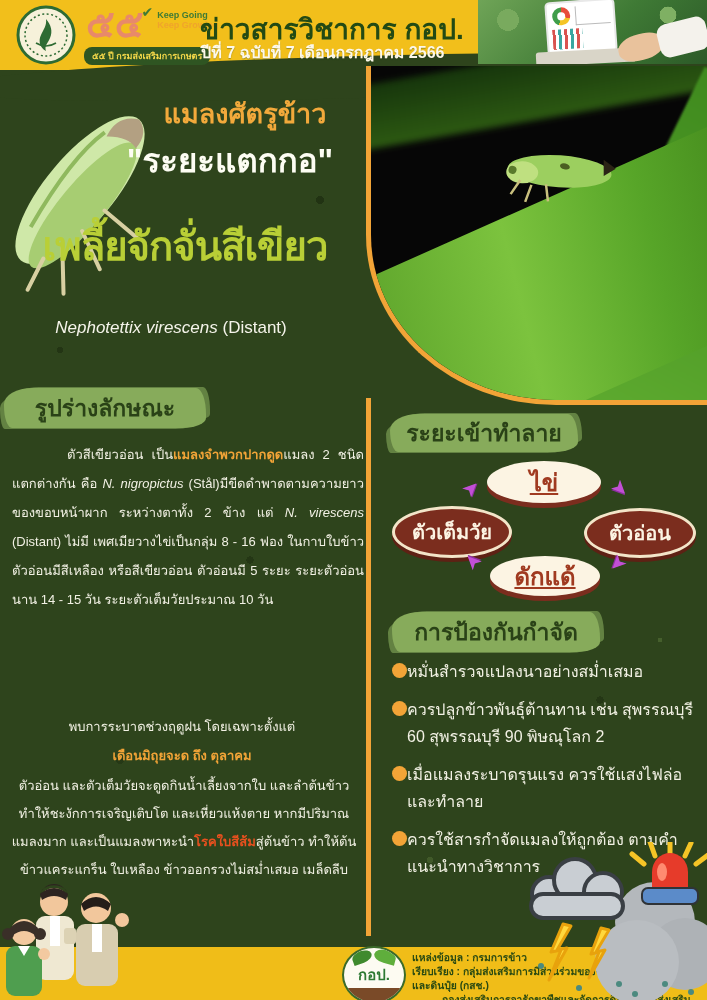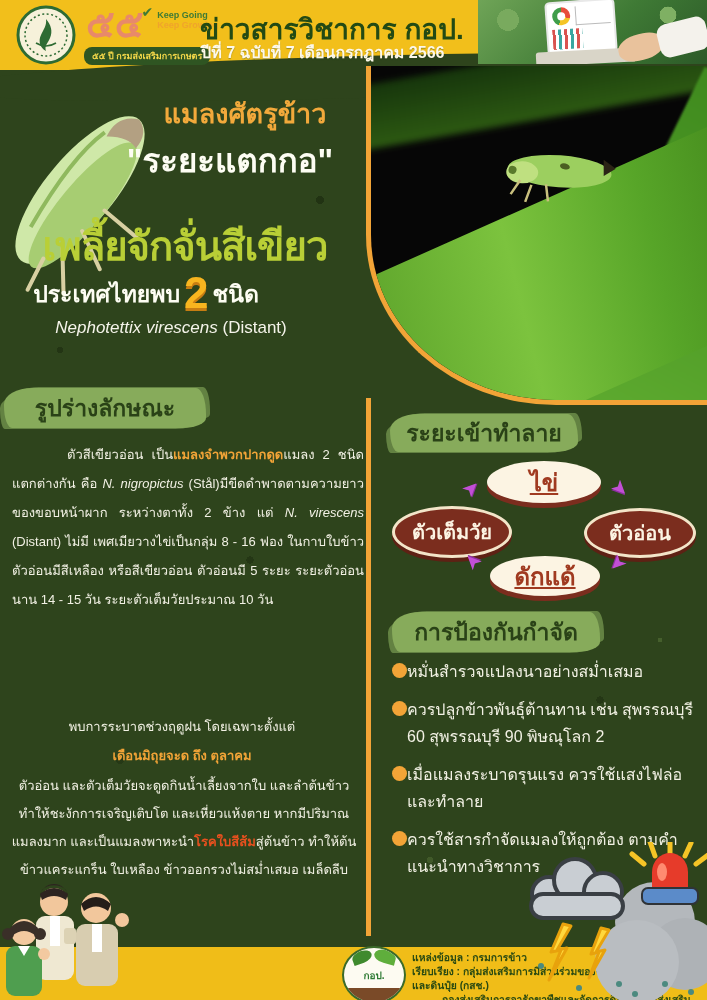--- a/index.html
+++ b/index.html
@@ -84,21 +84,21 @@
   .bullets{left:392px;top:658px;width:308px;z-index:6;list-style:none;margin:0;padding:0;}
   .bullets li{display:flex;margin-bottom:11px;color:#f2f1e4;font-size:16px;line-height:27px;}
   .dot{flex:0 0 15px;width:15px;height:15px;border-radius:50%;background:#f2a437;margin-top:5px;}
   
   .footer{left:0;top:947px;width:707px;height:53px;background:#f0bd18;z-index:5;}
   .kop-logo{left:342px;top:946px;width:60px;height:54px;border-radius:50%;background:#fdfbf2;border:2px solid #3b6b2a;
     overflow:hidden;z-index:7;display:flex;align-items:center;justify-content:center;}
   .kop-logo .leaf1{position:absolute;left:8px;top:3px;width:20px;height:12px;background:#3f8a2e;border-radius:50% 50% 50% 0;transform:rotate(-20deg);}
   .kop-logo .leaf2{position:absolute;left:30px;top:2px;width:22px;height:13px;background:#5fae3c;border-radius:50% 50% 0 50%;transform:rotate(15deg);}
   .kop-logo .soil{position:absolute;left:0;bottom:0;width:100%;height:14px;background:#7a4a28;}
-  .kop-text{position:relative;color:#2f7a33;font-weight:800;font-size:10px;z-index:1;text-shadow:0 1px 0 #fff;}
+  .kop-text{position:relative;color:#2f7a33;font-weight:800;font-size:15px;z-index:1;text-shadow:0 1px 0 #fff;}
   .ftr-text{left:412px;top:951px;width:292px;z-index:7;color:#2a4a12;font-size:10.3px;font-weight:800;line-height:14px;}
   .ftr-line3{margin-left:30px;}
   svg{display:block;}
 </style>
 </head>
 <body>
 
 <div class="poster">
 
   <div class="abs header"></div>
@@ -156,21 +156,20 @@
       <ellipse cx="92" cy="130" rx="22" ry="80" fill="#a7cd72"></ellipse>
       <path d="M80 28 q-20 10 -14 34 q16-14 30-10 q0-20 -16-24z" fill="#b3a082"></path>
       <path d="M62 60 q-10 40 4 120" stroke="#8fb95e" stroke-width="4" fill="none"></path>
       <path d="M108 150 l38 18 M104 176 l30 34 M96 196 l8 34 M112 120 l44 0" stroke="#d8d0a2" stroke-width="4" fill="none" stroke-linecap="round"></path>
     </g>
   </svg>
 
   <div class="abs kicker">แมลงศัตรูข้าว</div>
   <div class="abs stage">"ระยะแตกกอ"</div>
   <div class="abs heroname">เพลี้ยจักจั่นสีเขียว</div>
-  <div class="abs found"><span>ประเทศไทยพบ</span><span class="num">2</span><span>ชนิด</span></div>
   <div class="abs species">
     <div><span class="sci">Nephotettix virescens</span> <span>(Distant)</span></div>
   </div>
 
   <div class="abs brush" style="left:4px;top:388px;width:202px;height:40px;font-size:23px;">รูปร่างลักษณะ</div>
   <div class="abs para" style="left:12px;top:440px;width:352px;text-align:justify;text-indent:55px;"><span>ตัวสีเขียวอ่อน เป็น</span><span class="hl-orange">แมลงจำพวกปากดูด</span><span>แมลง 2 ชนิด แตกต่างกัน คือ </span><span class="itl">N. nigropictus</span><span> (Stål)มีขีดดำพาดตามความยาวของขอบหน้าผาก ระหว่างตาทั้ง 2 ข้าง แต่ </span><span class="itl">N. virescens</span><span> (Distant) ไม่มี เพศเมียวางไข่เป็นกลุ่ม 8 - 16 ฟอง ในกาบใบข้าว ตัวอ่อนมีสีเหลือง หรือสีเขียวอ่อน ตัวอ่อนมี 5 ระยะ ระยะตัวอ่อนนาน 14 - 15 วัน ระยะตัวเต็มวัยประมาณ 10 วัน</span></div>
 
   <div class="abs para" style="left:4px;top:712px;width:356px;text-align:center;">
     <div>พบการระบาดช่วงฤดูฝน โดยเฉพาะตั้งแต่</div>
     <div class="hl-orange">เดือนมิถุยจะด ถึง ตุลาคม</div>

